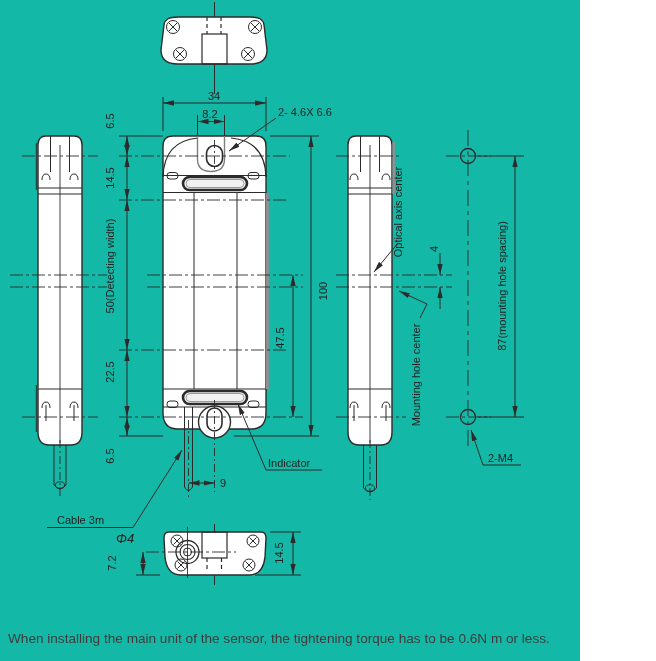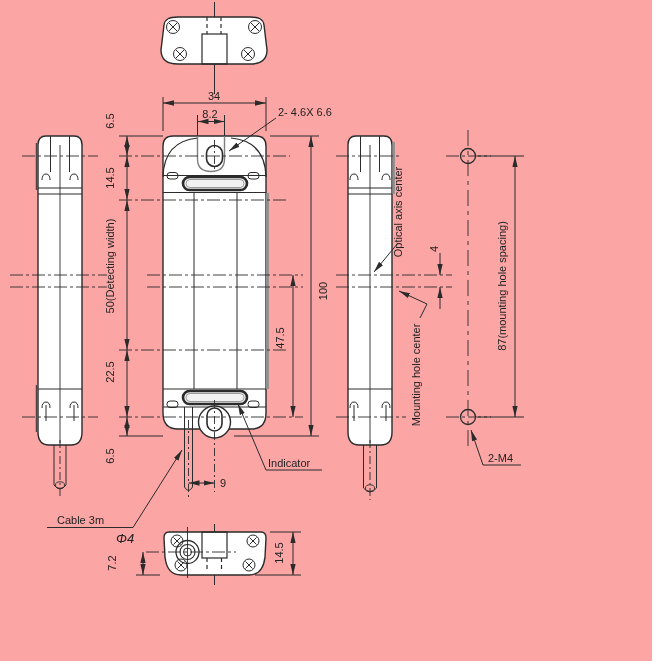--- a/index.html
+++ b/index.html
@@ -1,16 +1,16 @@
 <!DOCTYPE html>
 <html><head>
 <meta charset="utf-8">
 <style>
   html,body{margin:0;padding:0;background:#fff;}
-  .canvas{position:relative;width:652px;height:661px;background:#fca5a5;overflow:hidden;
+  .canvas{position:relative;width:580px;height:661px;background:#14b8a6;overflow:hidden;
           font-family:"Liberation Sans",sans-serif;}
   svg{position:absolute;left:0;top:0;}
   svg text{font-family:"Liberation Sans",sans-serif;font-size:11px;fill:#222;}
   .caption{position:absolute;left:8px;top:631px;width:648px;font-size:13.6px;color:#3c3c3c;}
   .phi{font-style:italic;font-size:13px;}
 </style>
 </head>
 <body>
 
 <div class="canvas">
@@ -247,13 +247,14 @@
     <text transform="translate(402,212) rotate(-90)" text-anchor="middle">Optical axis center</text>
     <text transform="translate(438,249) rotate(-90)" text-anchor="middle">4</text>
     <text transform="translate(420,375) rotate(-90)" text-anchor="middle">Mounting hole center</text>
     <text transform="translate(506,286) rotate(-90)" text-anchor="middle">87(mounting hole spacing)</text>
     <text x="488" y="462">2-M4</text>
     <text transform="translate(116,563) rotate(-90)" text-anchor="middle">7.2</text>
     <text transform="translate(283,553) rotate(-90)" text-anchor="middle">14.5</text>
   </g>
 </svg>
 
+<div class="caption">When installing the main unit of the sensor, the tightening torque has to be 0.6N m or less.</div>
 </div>
 
 </body></html>

